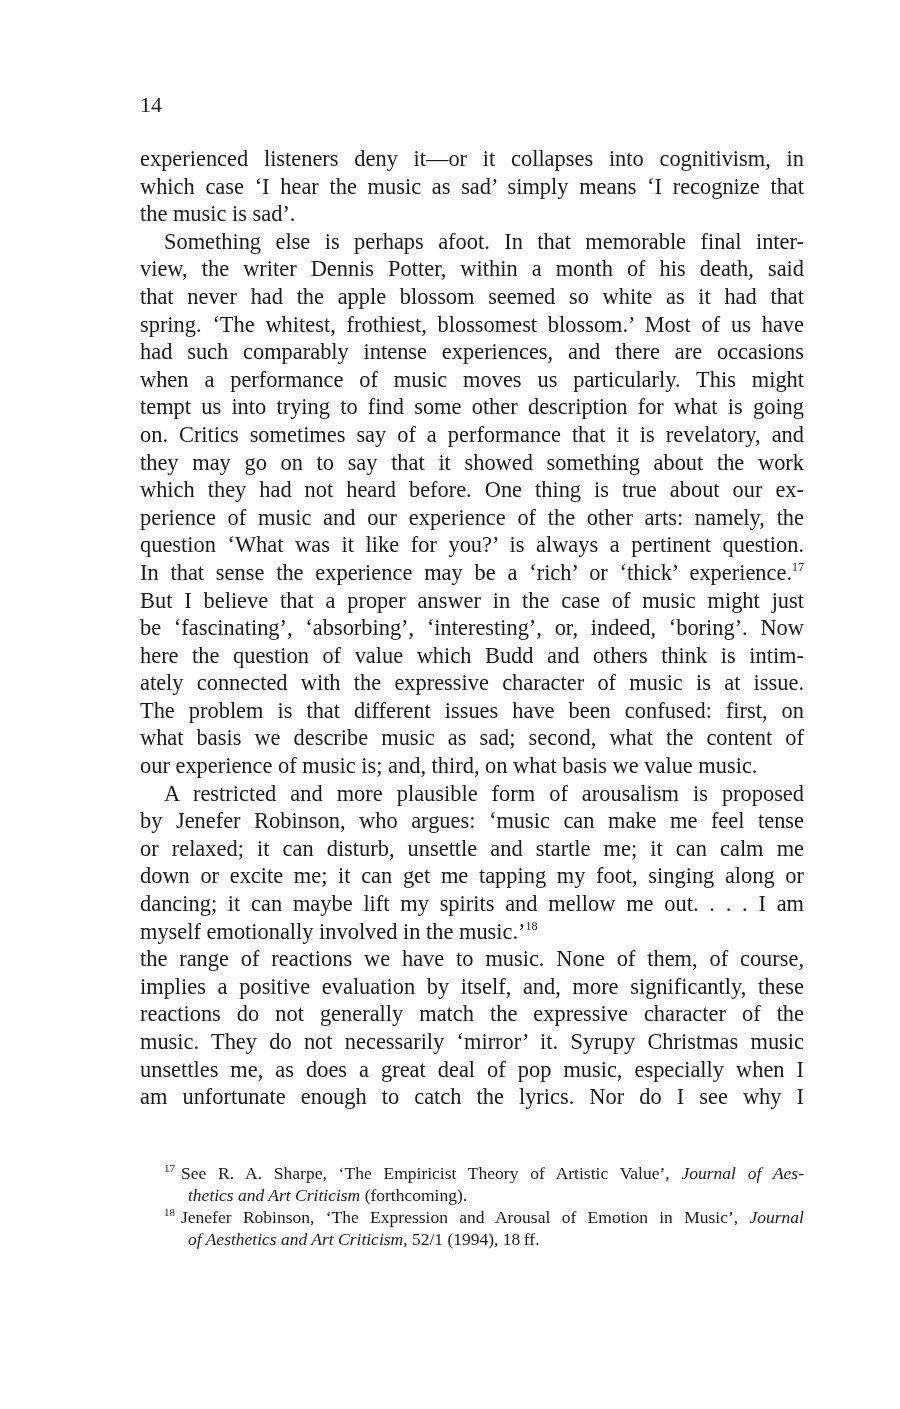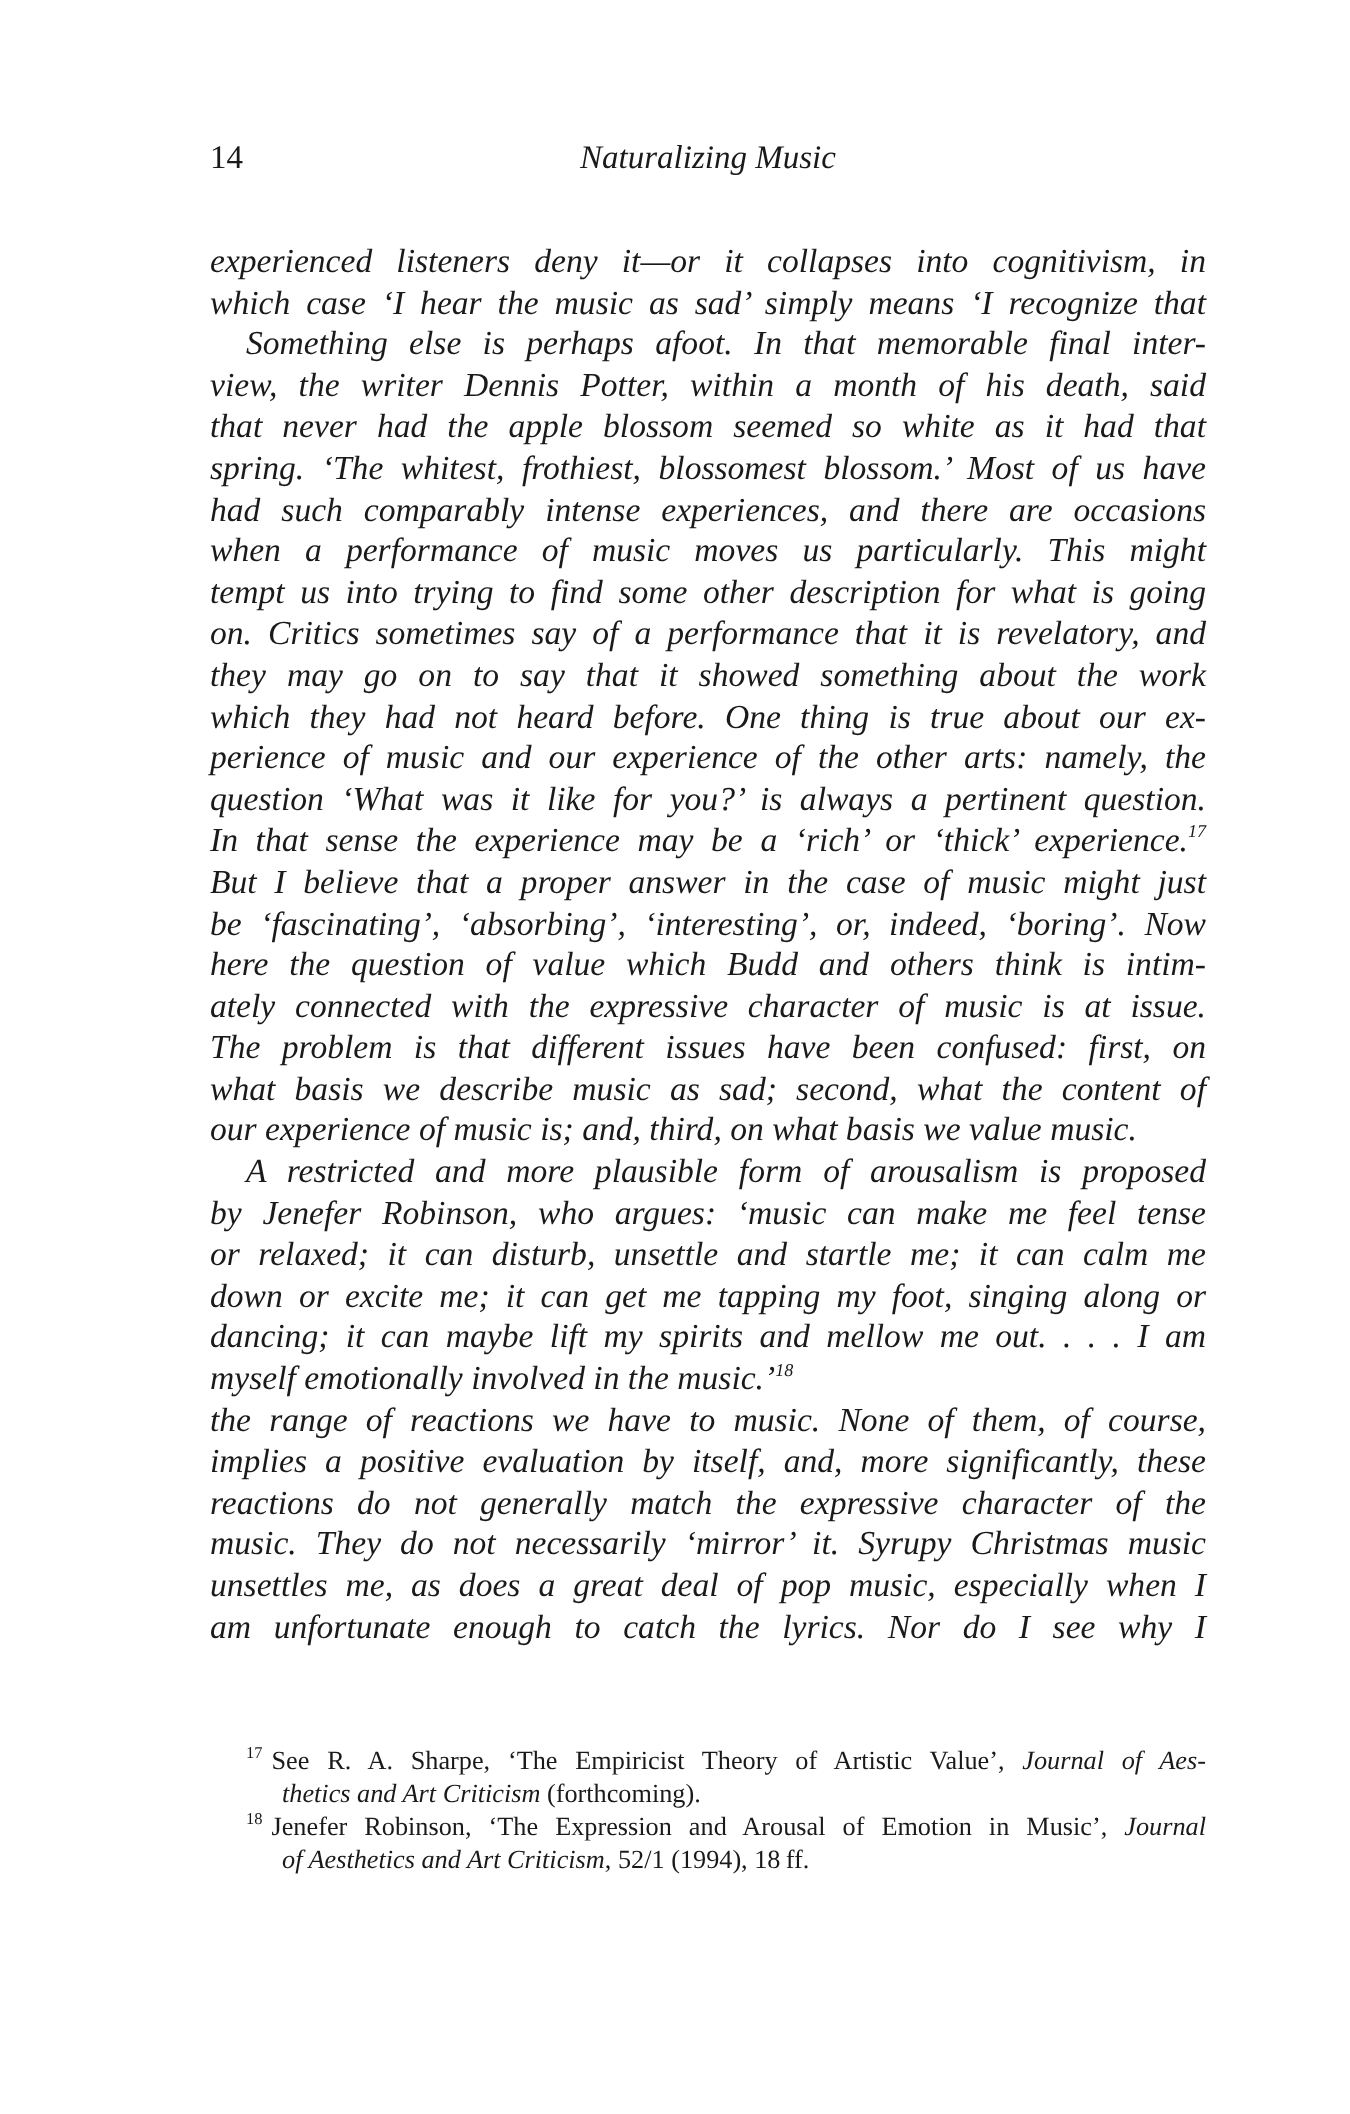--- a/index.html
+++ b/index.html
@@ -2,44 +2,44 @@
 <html><head>
   <meta charset="utf-8">
   <style>
     html, body { margin: 0; padding: 0; background: #ffffff; }
     body { width: 900px; height: 1409px; position: relative; overflow: hidden;
       font-family: "Liberation Serif", "DejaVu Serif", serif; color: #1a1a1a; }
     .page { position: absolute; left: 0; top: 0; width: 900px; height: 1409px; }
     .running-head { position: absolute; top: 92px; left: 140px; width: 664px; height: 30px; }
     .page-number { position: absolute; left: 0; top: 0; font-size: 22px; }
     .running-title { position: absolute; left: 0; width: 664px; top: 0; text-align: center; font-style: italic; font-size: 22px; }
-    .body-text { position: absolute; left: 140px; top: 160px; width: 664px; font-style: italic; }
+    .body-text { position: absolute; left: 140px; top: 145px; width: 664px; }
     .line { height: 27.6px; line-height: 27.6px; font-size: 22.4px; white-space: nowrap; text-align: justify; text-align-last: justify; }
     .line.last { text-align-last: left; }
     .line.indent { padding-left: 24px; }
     sup { font-size: 12px; line-height: 0; vertical-align: 9px; }
     .footnotes { position: absolute; left: 140px; top: 1162px; width: 664px; }
     .fn-line { height: 22px; line-height: 22px; font-size: 17.5px; white-space: nowrap; text-align: justify; text-align-last: justify; }
     .fn-line.last { text-align-last: left; margin-left: 48px; }
     .fn-line.indent { padding-left: 24px; }
     .fn-line sup { font-size: 11px; vertical-align: 7px; margin-right: 6px; }
     em { }
   </style>
 </head>
 <body>
 
 <div class="page">
   <div class="running-head">
     <span class="page-number">14</span>
-    <span class="running-title">Naturalizing Music</span>
   </div>
 
   <div class="body-text">
     <div class="line">experienced listeners deny it—or it collapses into cognitivism, in</div>
     <div class="line">which case ‘I hear the music as sad’ simply means ‘I recognize that</div>
+    <div class="line last">the music is sad’.</div>
     <div class="line indent">Something else is perhaps afoot. In that memorable final inter-</div>
     <div class="line">view, the writer Dennis Potter, within a month of his death, said</div>
     <div class="line">that never had the apple blossom seemed so white as it had that</div>
     <div class="line">spring. ‘The whitest, frothiest, blossomest blossom.’ Most of us have</div>
     <div class="line">had such comparably intense experiences, and there are occasions</div>
     <div class="line">when a performance of music moves us particularly. This might</div>
     <div class="line">tempt us into trying to find some other description for what is going</div>
     <div class="line">on. Critics sometimes say of a performance that it is revelatory, and</div>
     <div class="line">they may go on to say that it showed something about the work</div>
     <div class="line">which they had not heard before. One thing is true about our ex-</div>

